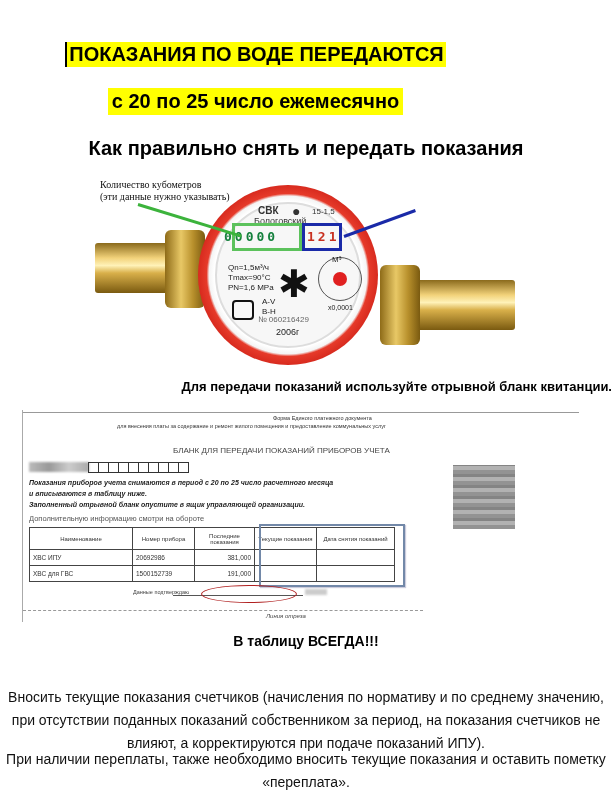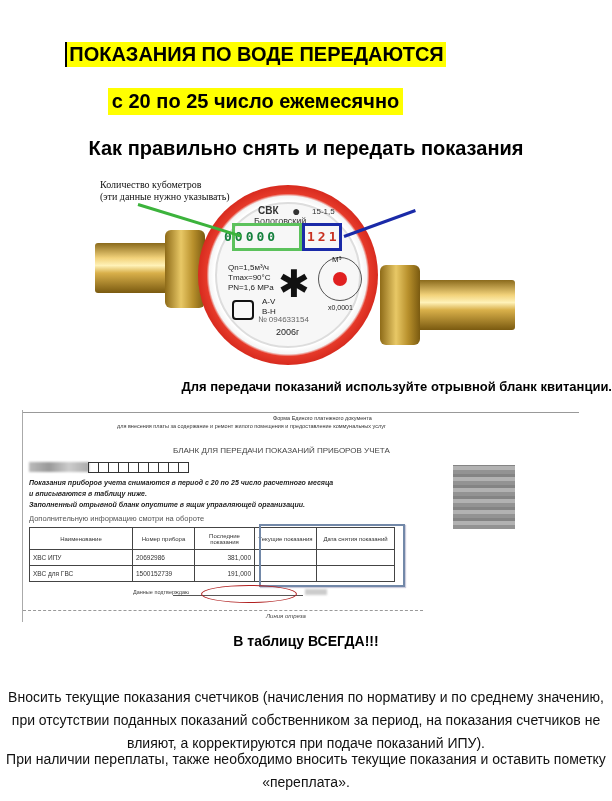--- a/index.html
+++ b/index.html
@@ -110,21 +110,21 @@
   </div>
   <div class="star" style="left:278px;top:90px;">✱</div>
   <div class="small-dial" style="left:318px;top:82px;"></div>
   <div class="spec" style="left:332px;top:80px;">M³</div>
   <div class="spec" style="left:328px;top:128px;font-size:7px;">x0,0001</div>
   <div class="spec" style="left:232px;top:125px;width:22px;height:20px;border:2px solid #111;border-radius:4px;"></div>
   <div class="spec" style="left:262px;top:122px;">
     <div>A-V</div>
     <div>B-H</div>
   </div>
-  <div class="spec" style="left:258px;top:140px;color:#666;">№ 094633154</div>
+  <div class="spec" style="left:258px;top:140px;color:#666;">№ 060216429</div>
   <div class="spec" style="left:276px;top:152px;font-size:9px;">2006г</div>
 </div>
 
 <div class="instruction">Для передачи показаний используйте отрывной бланк квитанции.</div>
 
 <div class="receipt">
   <div class="topline"></div>
   <div class="rc rc-small" style="left:250px;top:5px;">Форма Единого платежного документа</div>
   <div class="rc rc-small" style="left:94px;top:13px;">для внесения платы за содержание и ремонт жилого помещения и предоставление коммунальных услуг</div>
   <div class="rc rc-blank" style="left:150px;top:36px;">БЛАНК ДЛЯ ПЕРЕДАЧИ ПОКАЗАНИЙ ПРИБОРОВ УЧЕТА</div>

